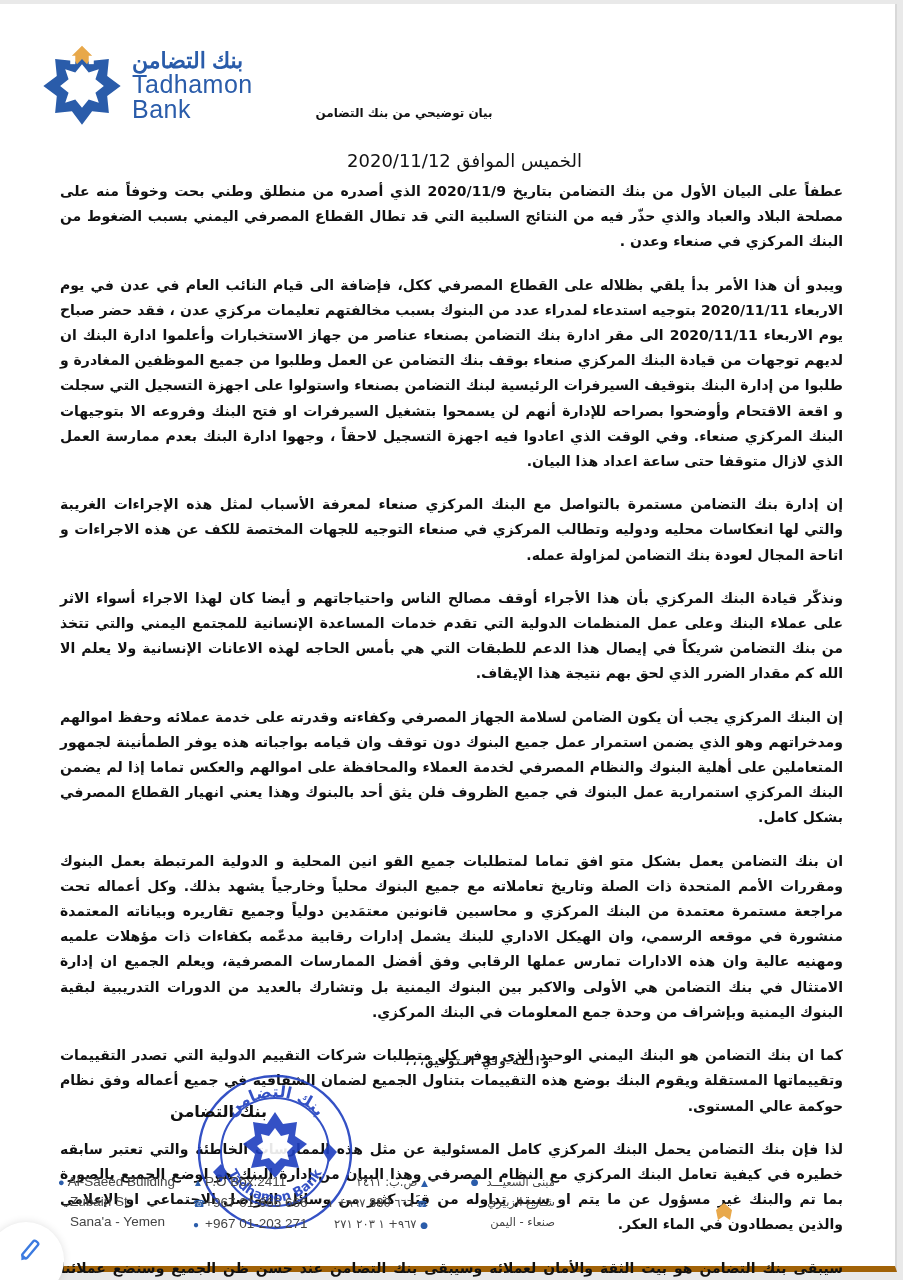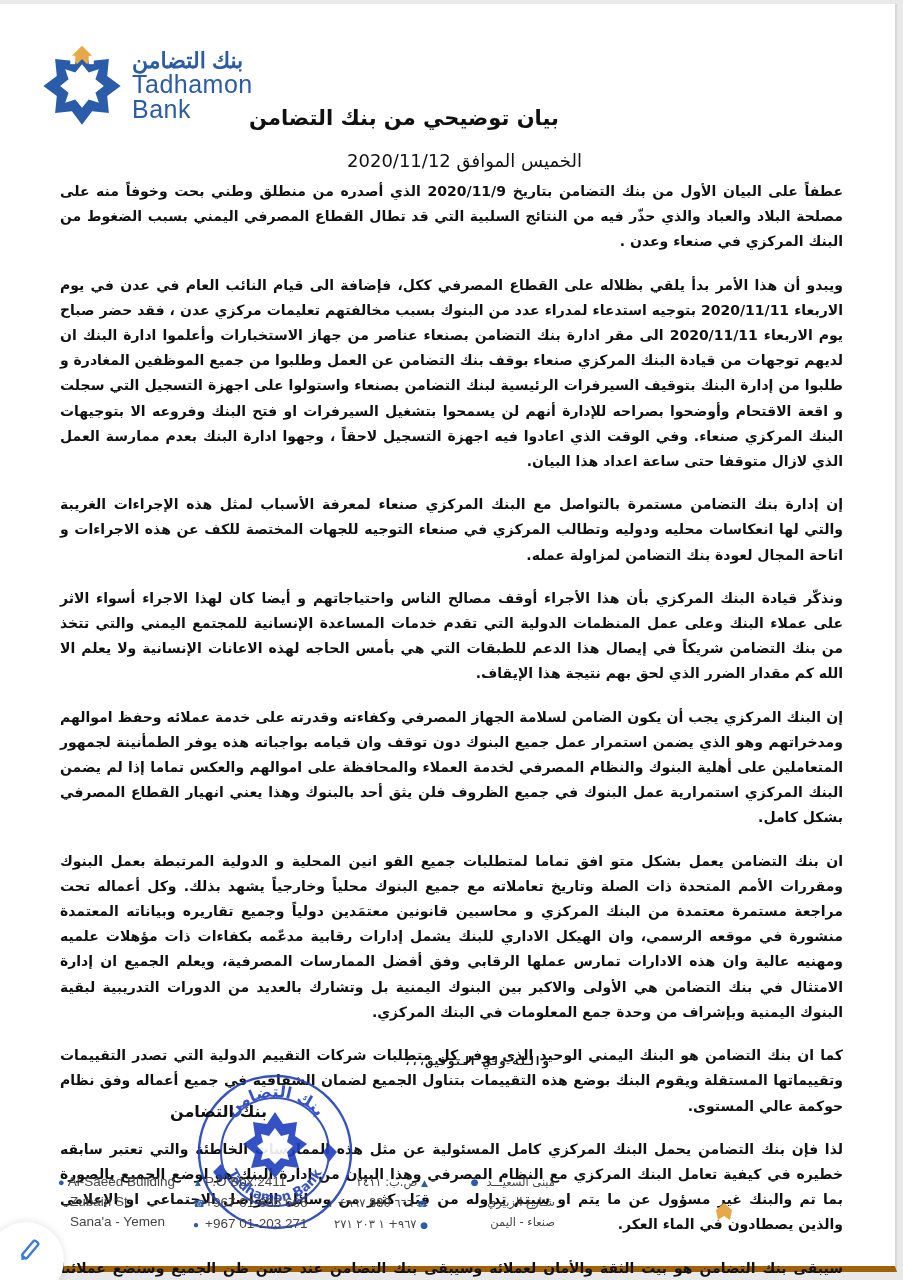--- a/index.html
+++ b/index.html
@@ -9,21 +9,21 @@
     position: absolute; left: 0; top: 4px; width: 897px; height: 1268px;
     background: #ffffff; border-right: 2px solid #d8d8d8; border-bottom: 6px solid #a16207;
   }
   .logo { position: absolute; left: 40px; top: 40px; width: 215px; height: 84px; }
   .logo-mark { position: absolute; left: 0; top: 0; width: 84px; height: 84px; }
   .logo-text { position: absolute; left: 92px; top: 6px; color: #2a5caa; font-family: "Liberation Sans", sans-serif; line-height: 1; }
   .logo-ar { font-size: 22px; font-weight: bold; direction: rtl; text-align: left; display: block; height: 22px; }
   .logo-en { font-size: 25px; display: block; letter-spacing: 0.5px; }
   .title {
     position: absolute; left: 0; width: 808px; top: 102px; text-align: center;
-    font-size: 21px; font-weight: bold; direction: rtl; color: #111;
+    font-size: 12px; font-weight: bold; direction: rtl; color: #111;
     font-family: "DejaVu Sans", sans-serif;
   }
   .date {
     position: absolute; left: 16px; width: 897px; top: 146px; text-align: center;
     font-size: 18px; font-weight: normal; direction: rtl; color: #111;
   }
   .body {
     position: absolute; left: 60px; width: 783px; top: 175px;
     direction: rtl; text-align: justify; color: #111;
     font-size: 14px; line-height: 25.2px; font-weight: bold;

